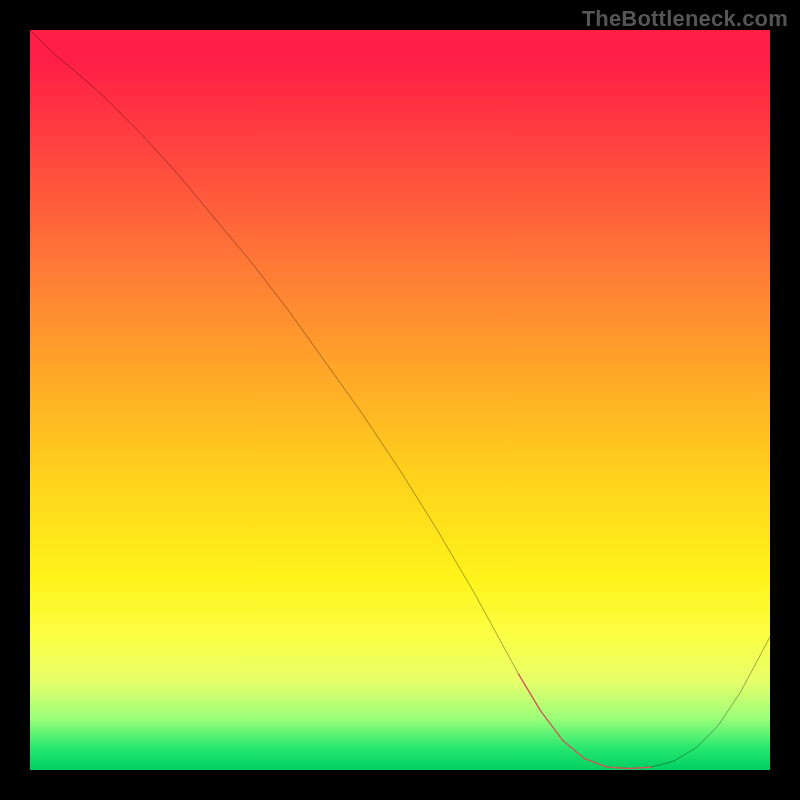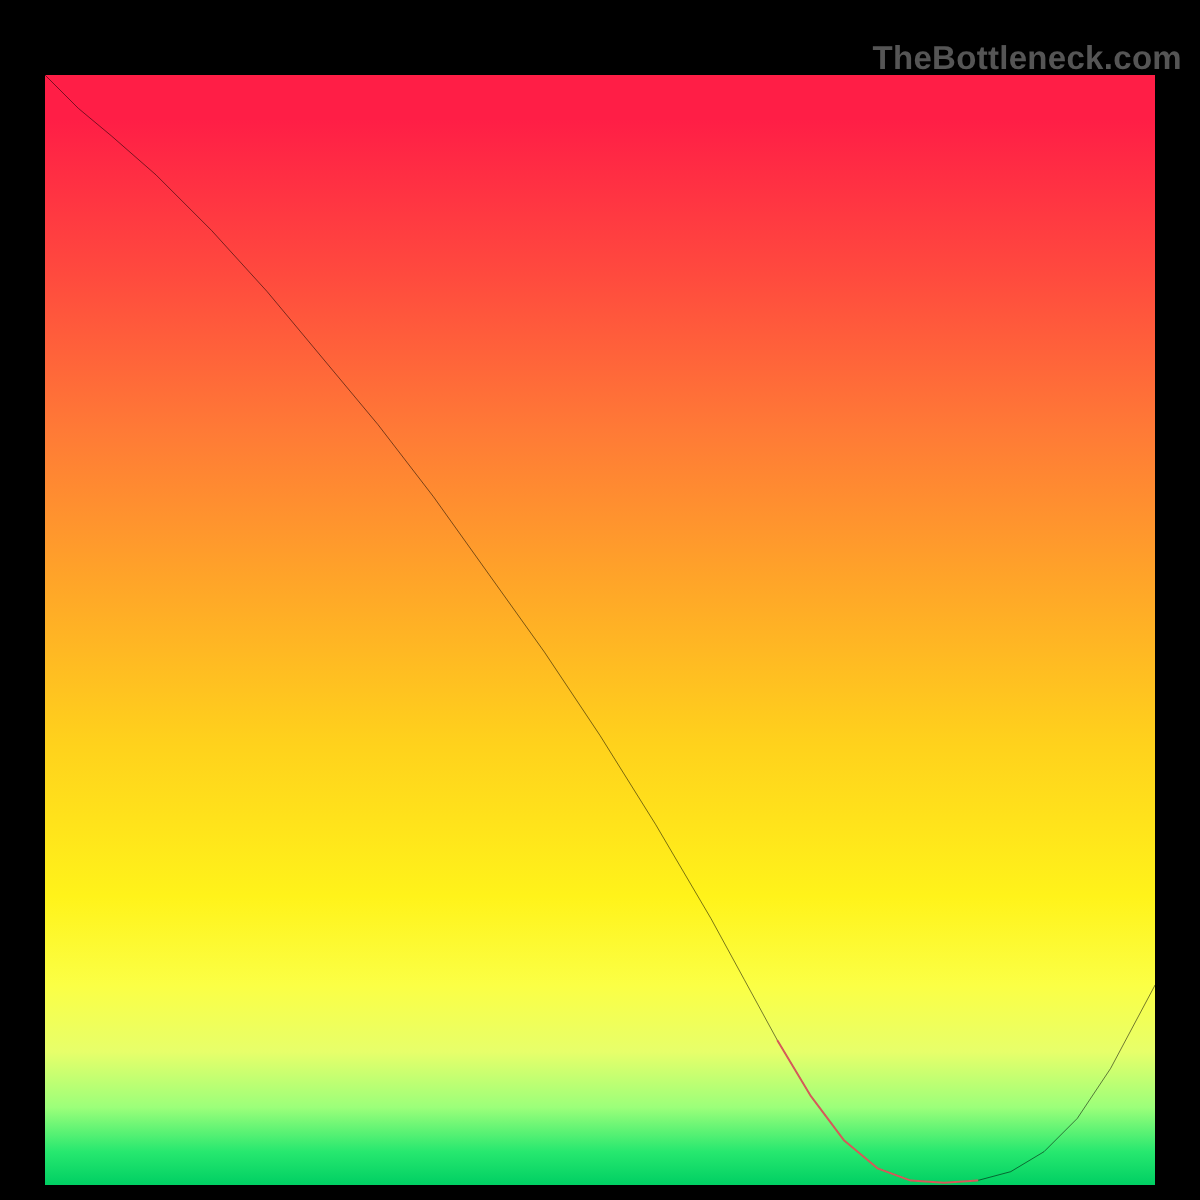--- a/index.html
+++ b/index.html
@@ -9,21 +9,20 @@
     height: 800px;
     background: #000;
     overflow: hidden;
     font-family: Arial, Helvetica, sans-serif;
   }
   .stage {
     position: relative;
     width: 800px;
     height: 580px;
     background: #000;
-    margin-top: 20px;
   }
   .watermark {
     position: absolute;
     top: 6px;
     right: 12px;
     color: #555;
     font-size: 22px;
     font-weight: 600;
     letter-spacing: 0.2px;
     z-index: 10;

